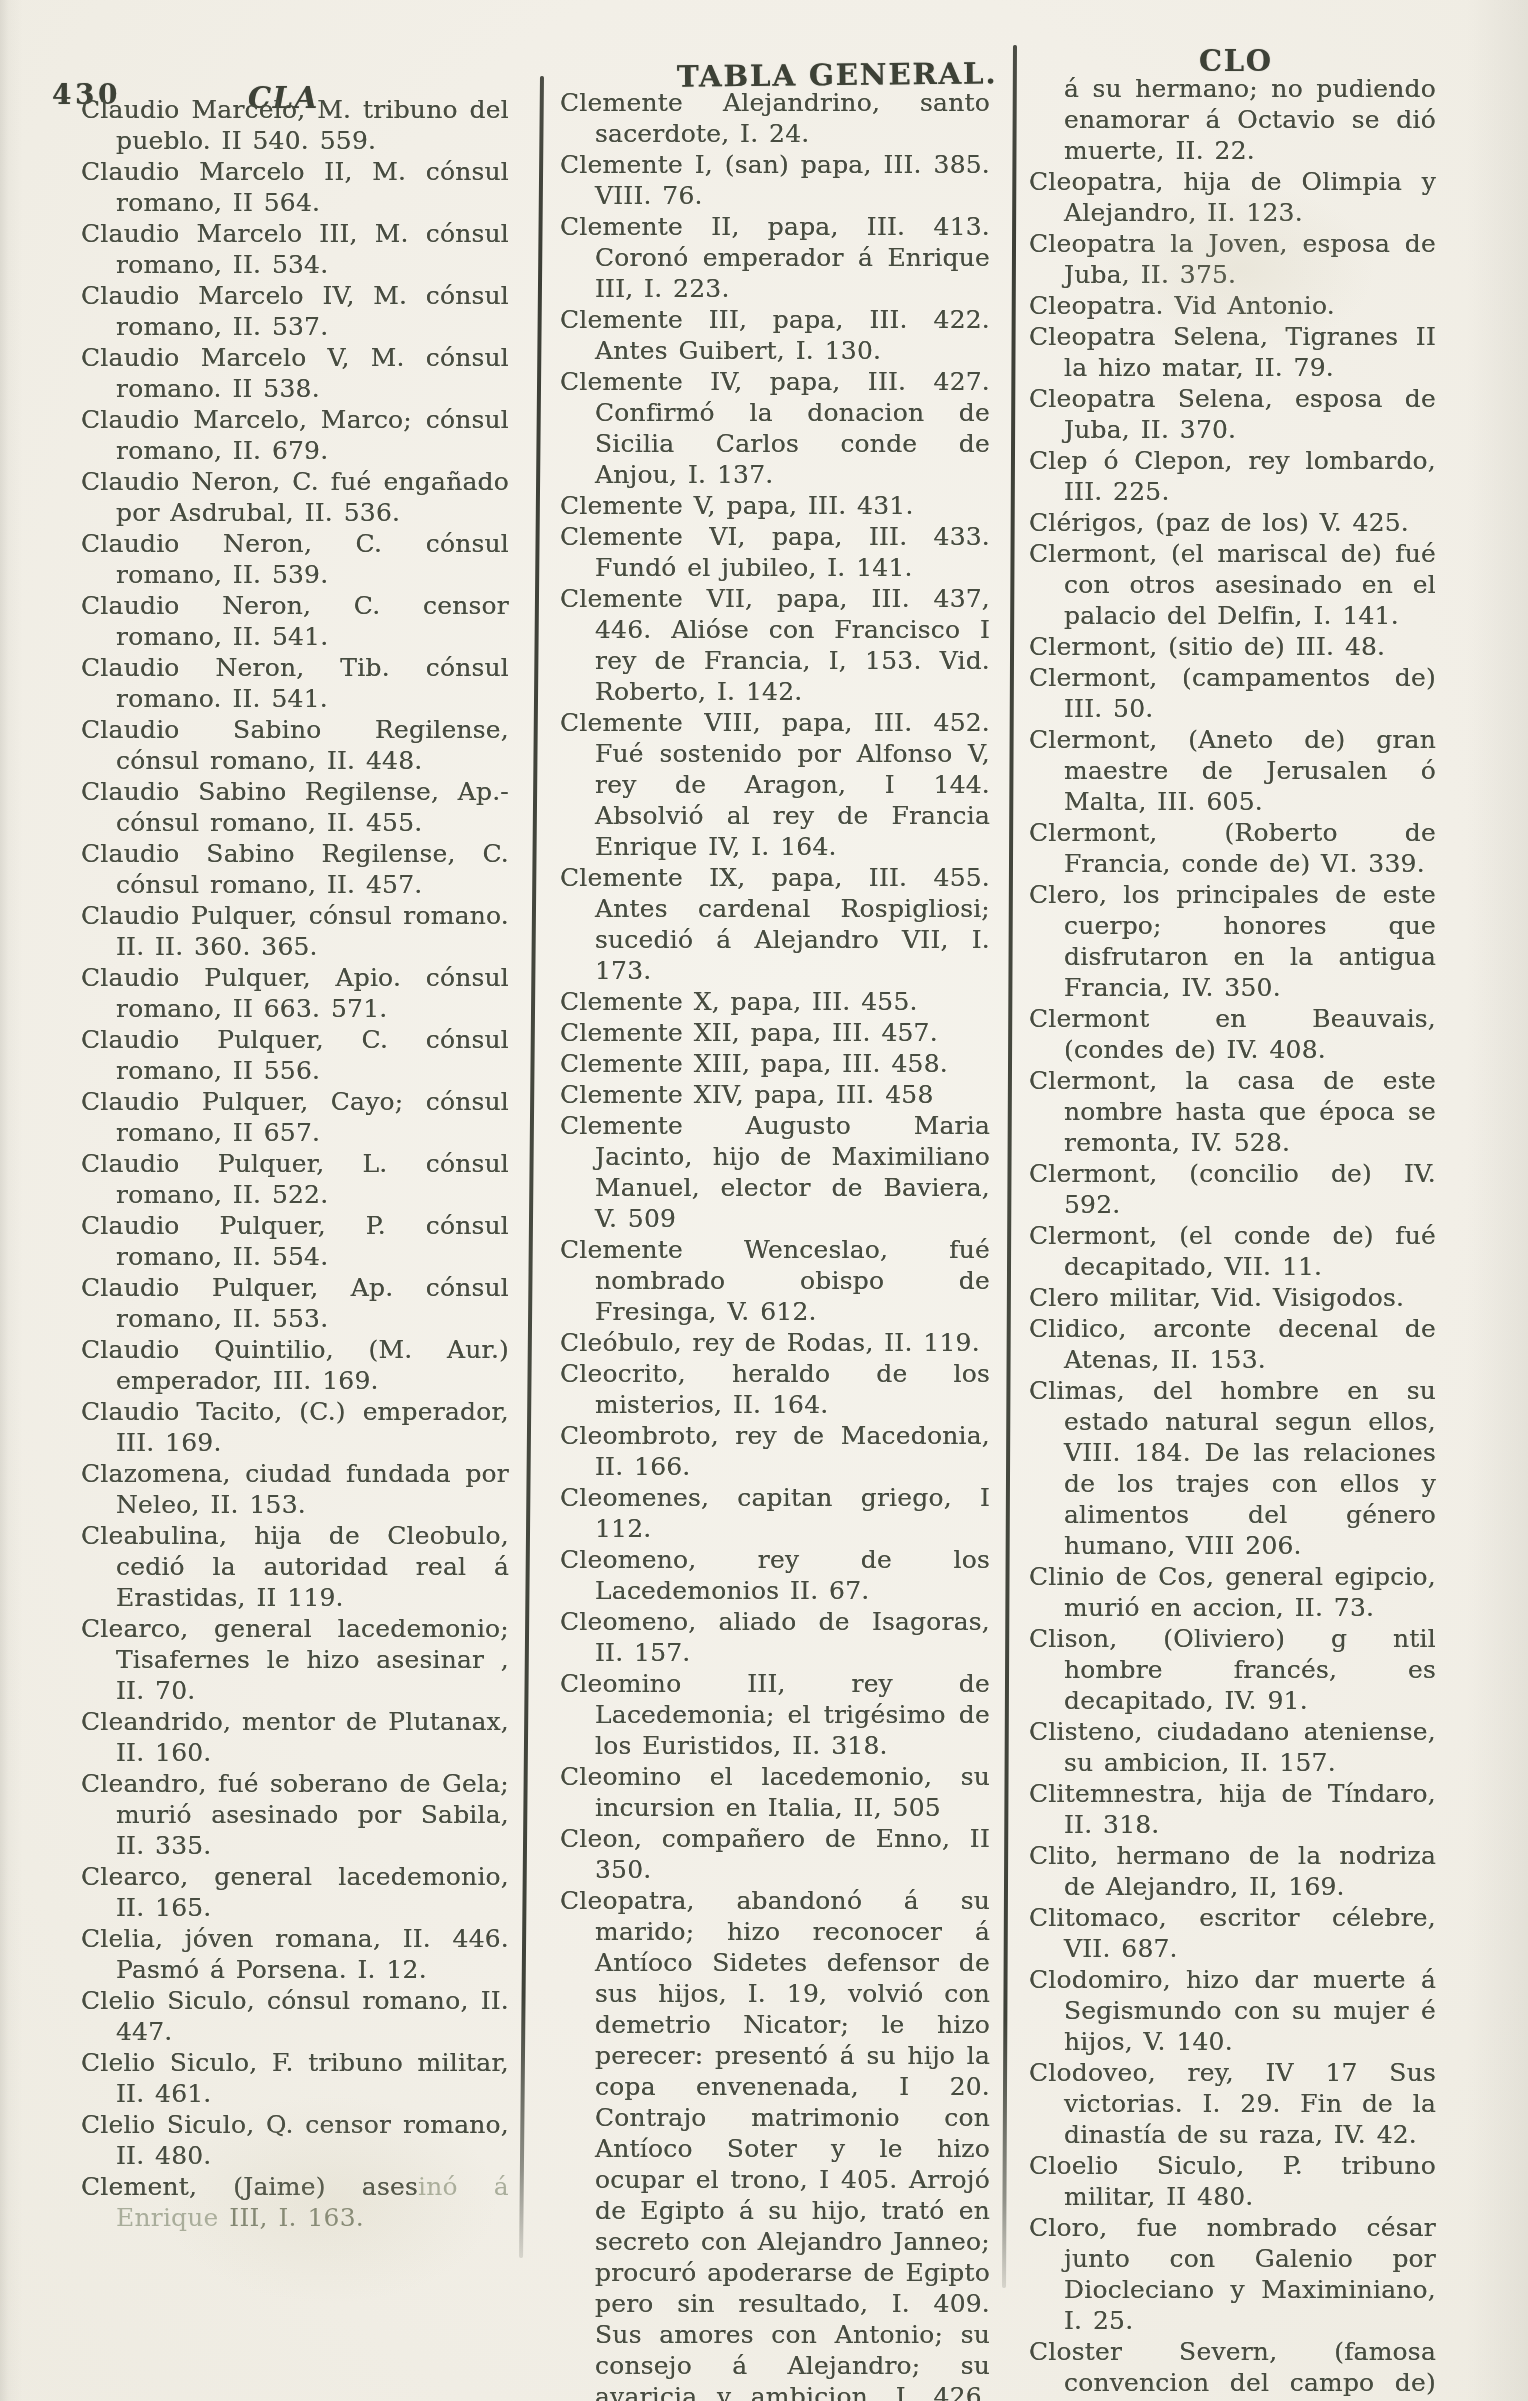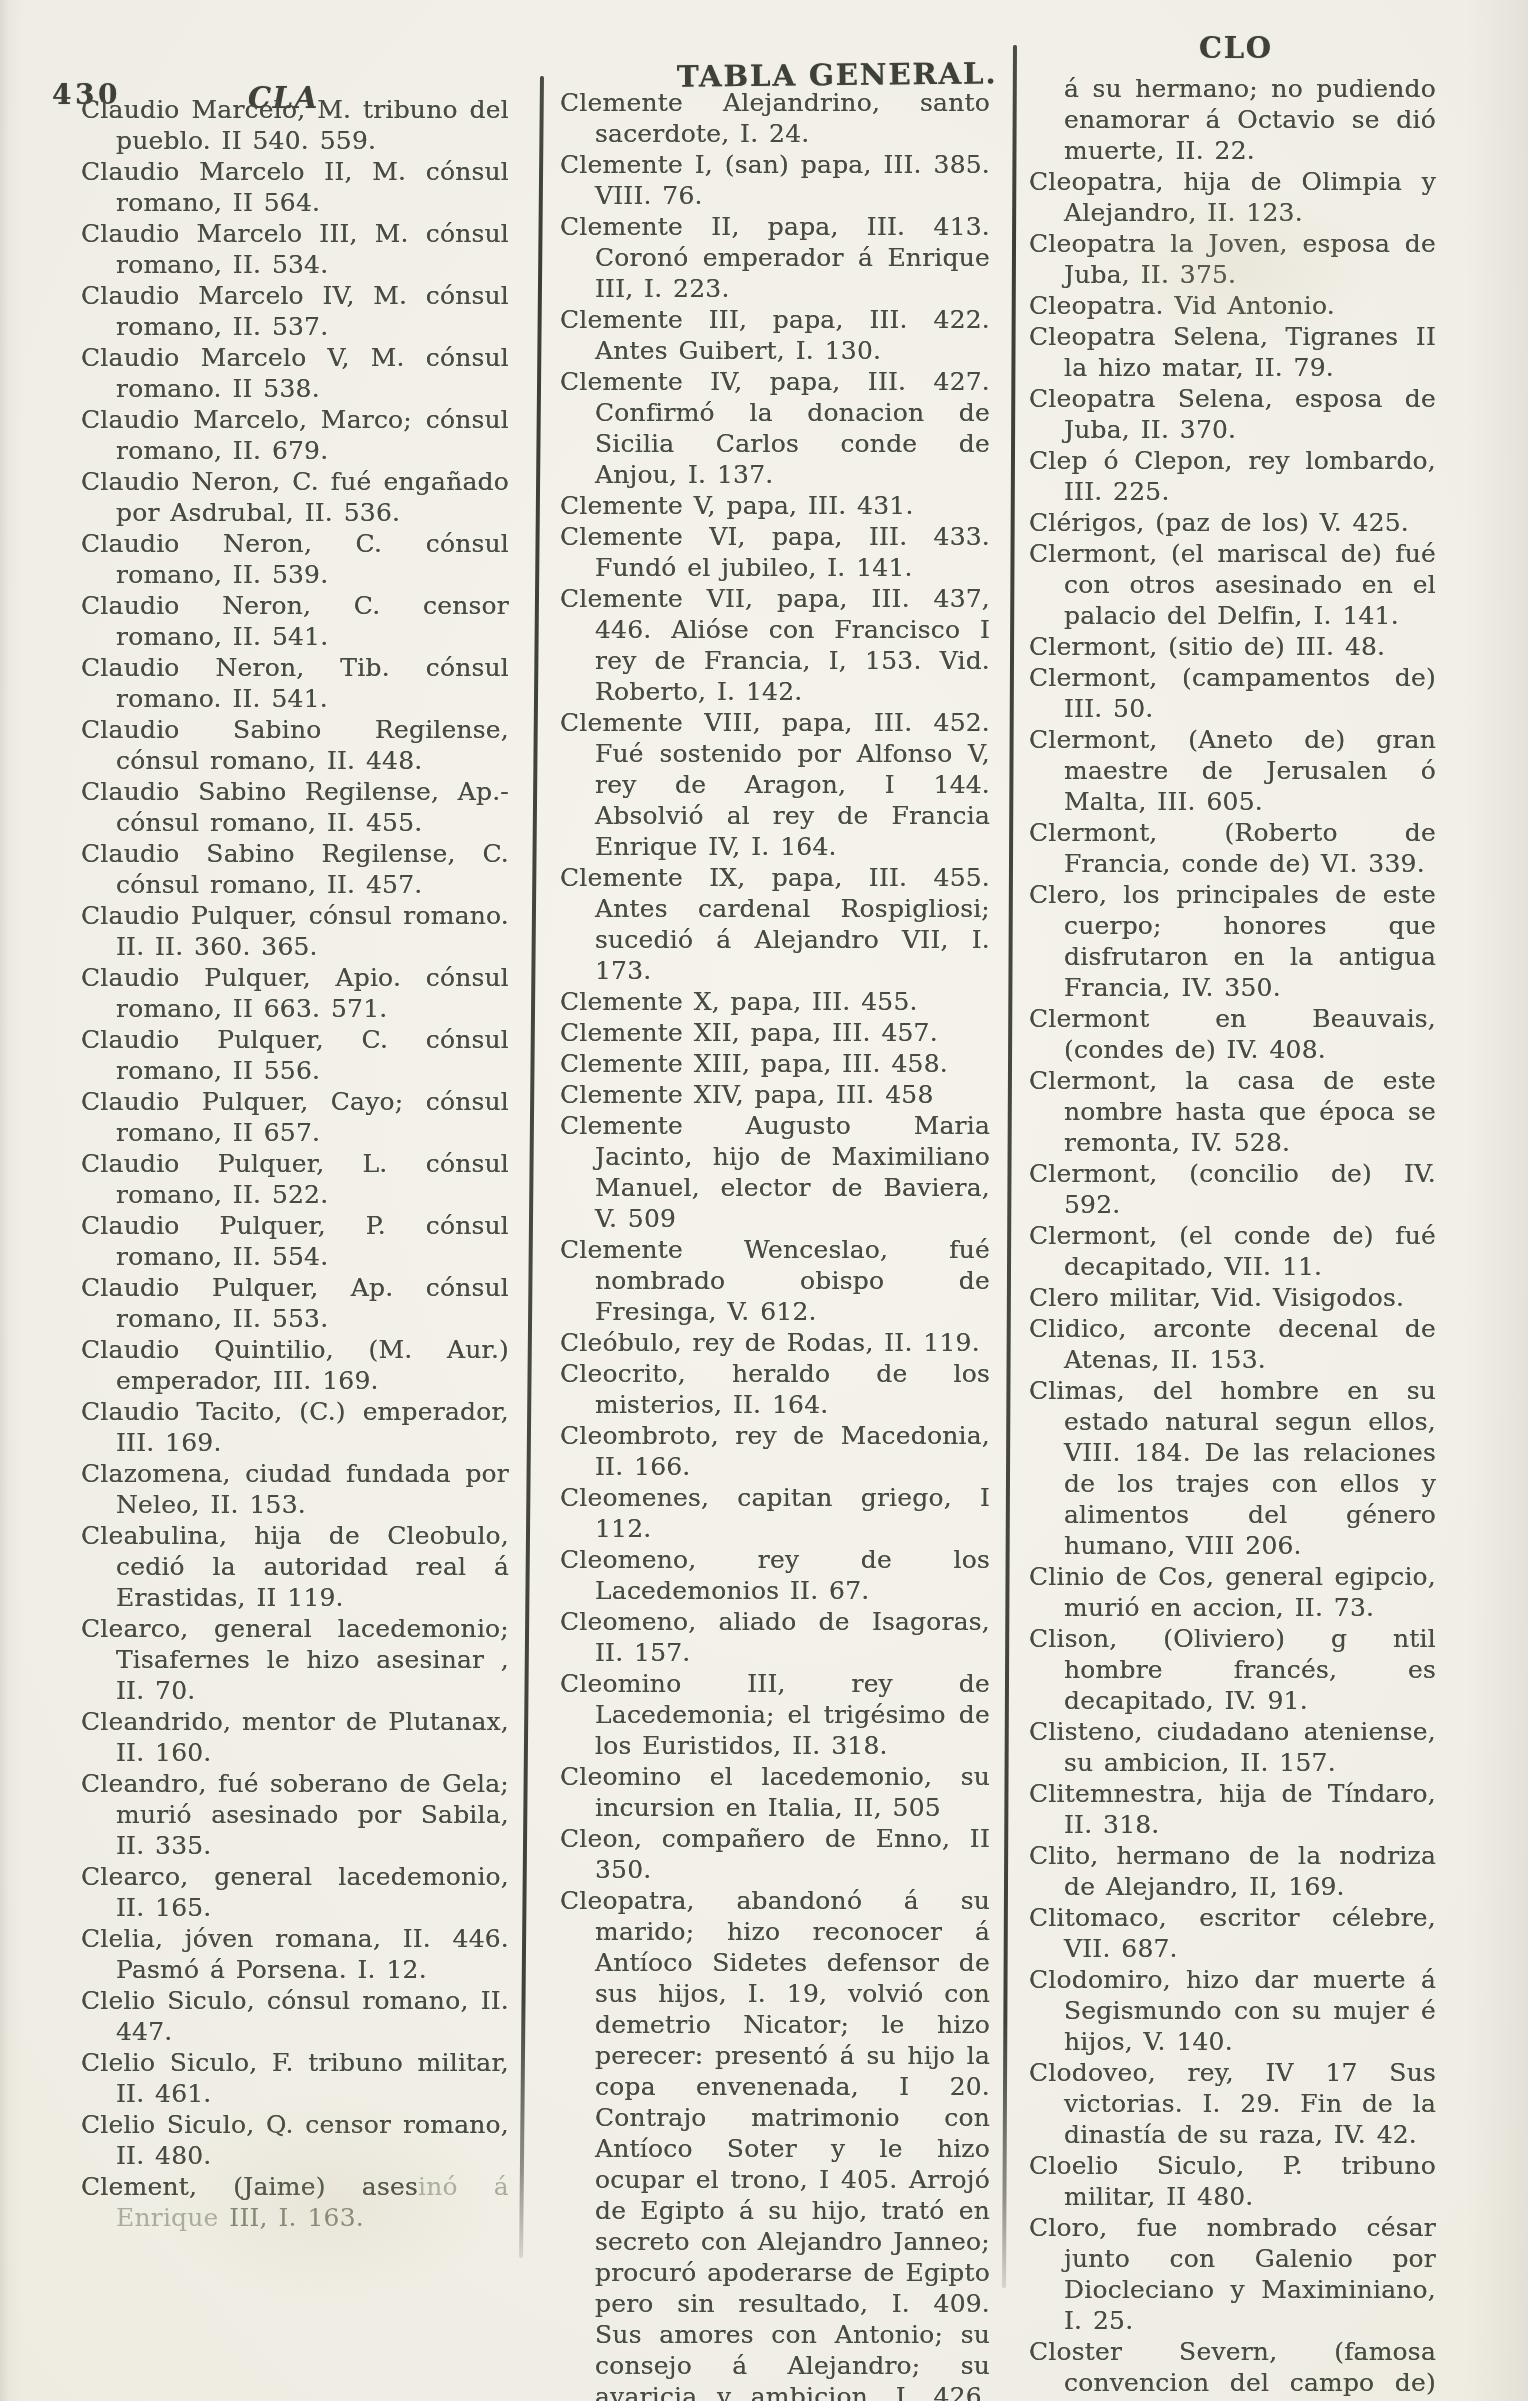--- a/index.html
+++ b/index.html
@@ -19,21 +19,21 @@
     position: absolute;
     font-weight: bold;
     color: #3d4136;
     letter-spacing: 1.7px;
     text-shadow: 0 0 0.9px rgba(61,65,54,0.55);
     white-space: nowrap;
   }
   #page-number   { left: 52px;   top: 78px; font-size: 28px; letter-spacing: 3.5px; }
   #head-left     { left: 248px;  top: 81px; font-size: 29px; font-style: italic; }
   #head-title    { left: 677px;  top: 57px; font-size: 29.4px; transform: rotate(-0.6deg); }
-  #head-right    { left: 1199px; top: 31px; font-size: 29px; }
+  #head-right    { left: 1199px; top: 44px; font-size: 29px; }
 
   .col {
     position: absolute;
     font-size: 25px;
     line-height: 31px;
     letter-spacing: 0.2px;
     word-spacing: 2.6px;
     text-shadow: 0 0 0.6px rgba(70,75,63,0.75);
   }
   #col-1 { left: 81px;   top: 94px; width: 428px; }

